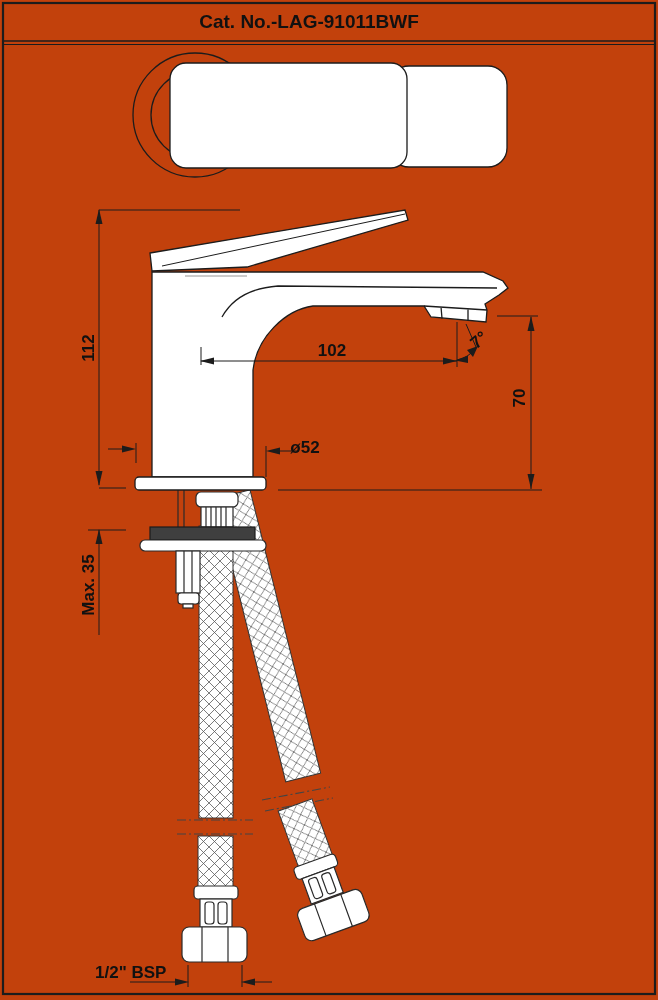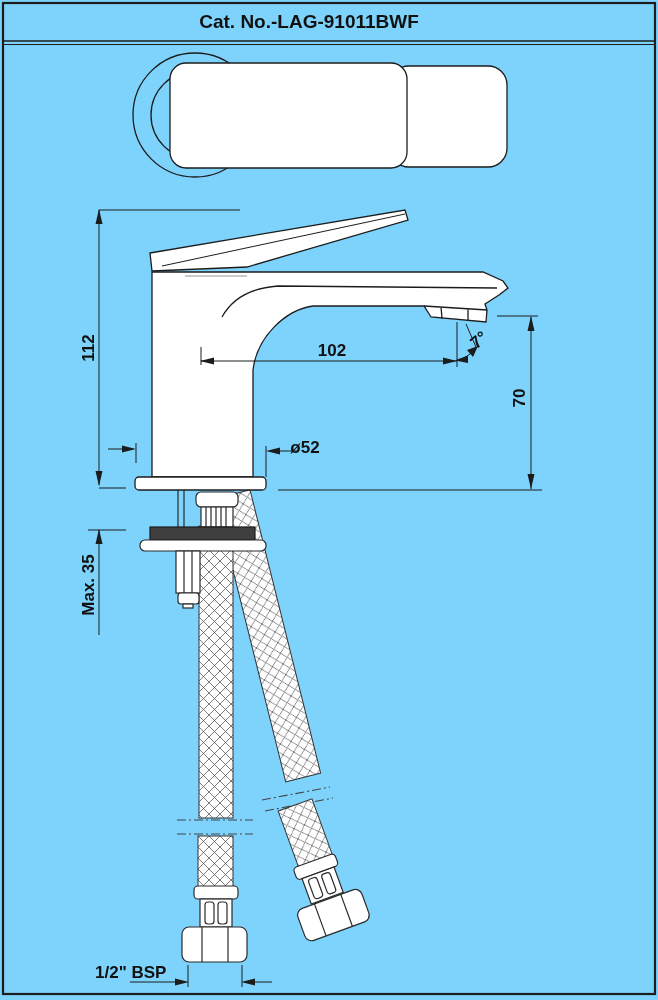--- a/index.html
+++ b/index.html
@@ -1,20 +1,20 @@
 <!DOCTYPE html>
 <html><head>
 <meta charset="utf-8">
 <style>
   html, body { margin: 0; padding: 0; background: #ffffff; }
   .page {
     position: relative;
     width: 658px;
     height: 1000px;
-    background: #7dd3fc;
+    background: #c2410c;
     font-family: "Liberation Sans", sans-serif;
   }
   svg { display: block; }
   text {
     font-family: "Liberation Sans", "DejaVu Sans", sans-serif;
     fill: #111111;
     font-weight: bold;
   }
   .dim-text { font-size: 17px; }
   .title-text { font-size: 19px; letter-spacing: 0px; }

